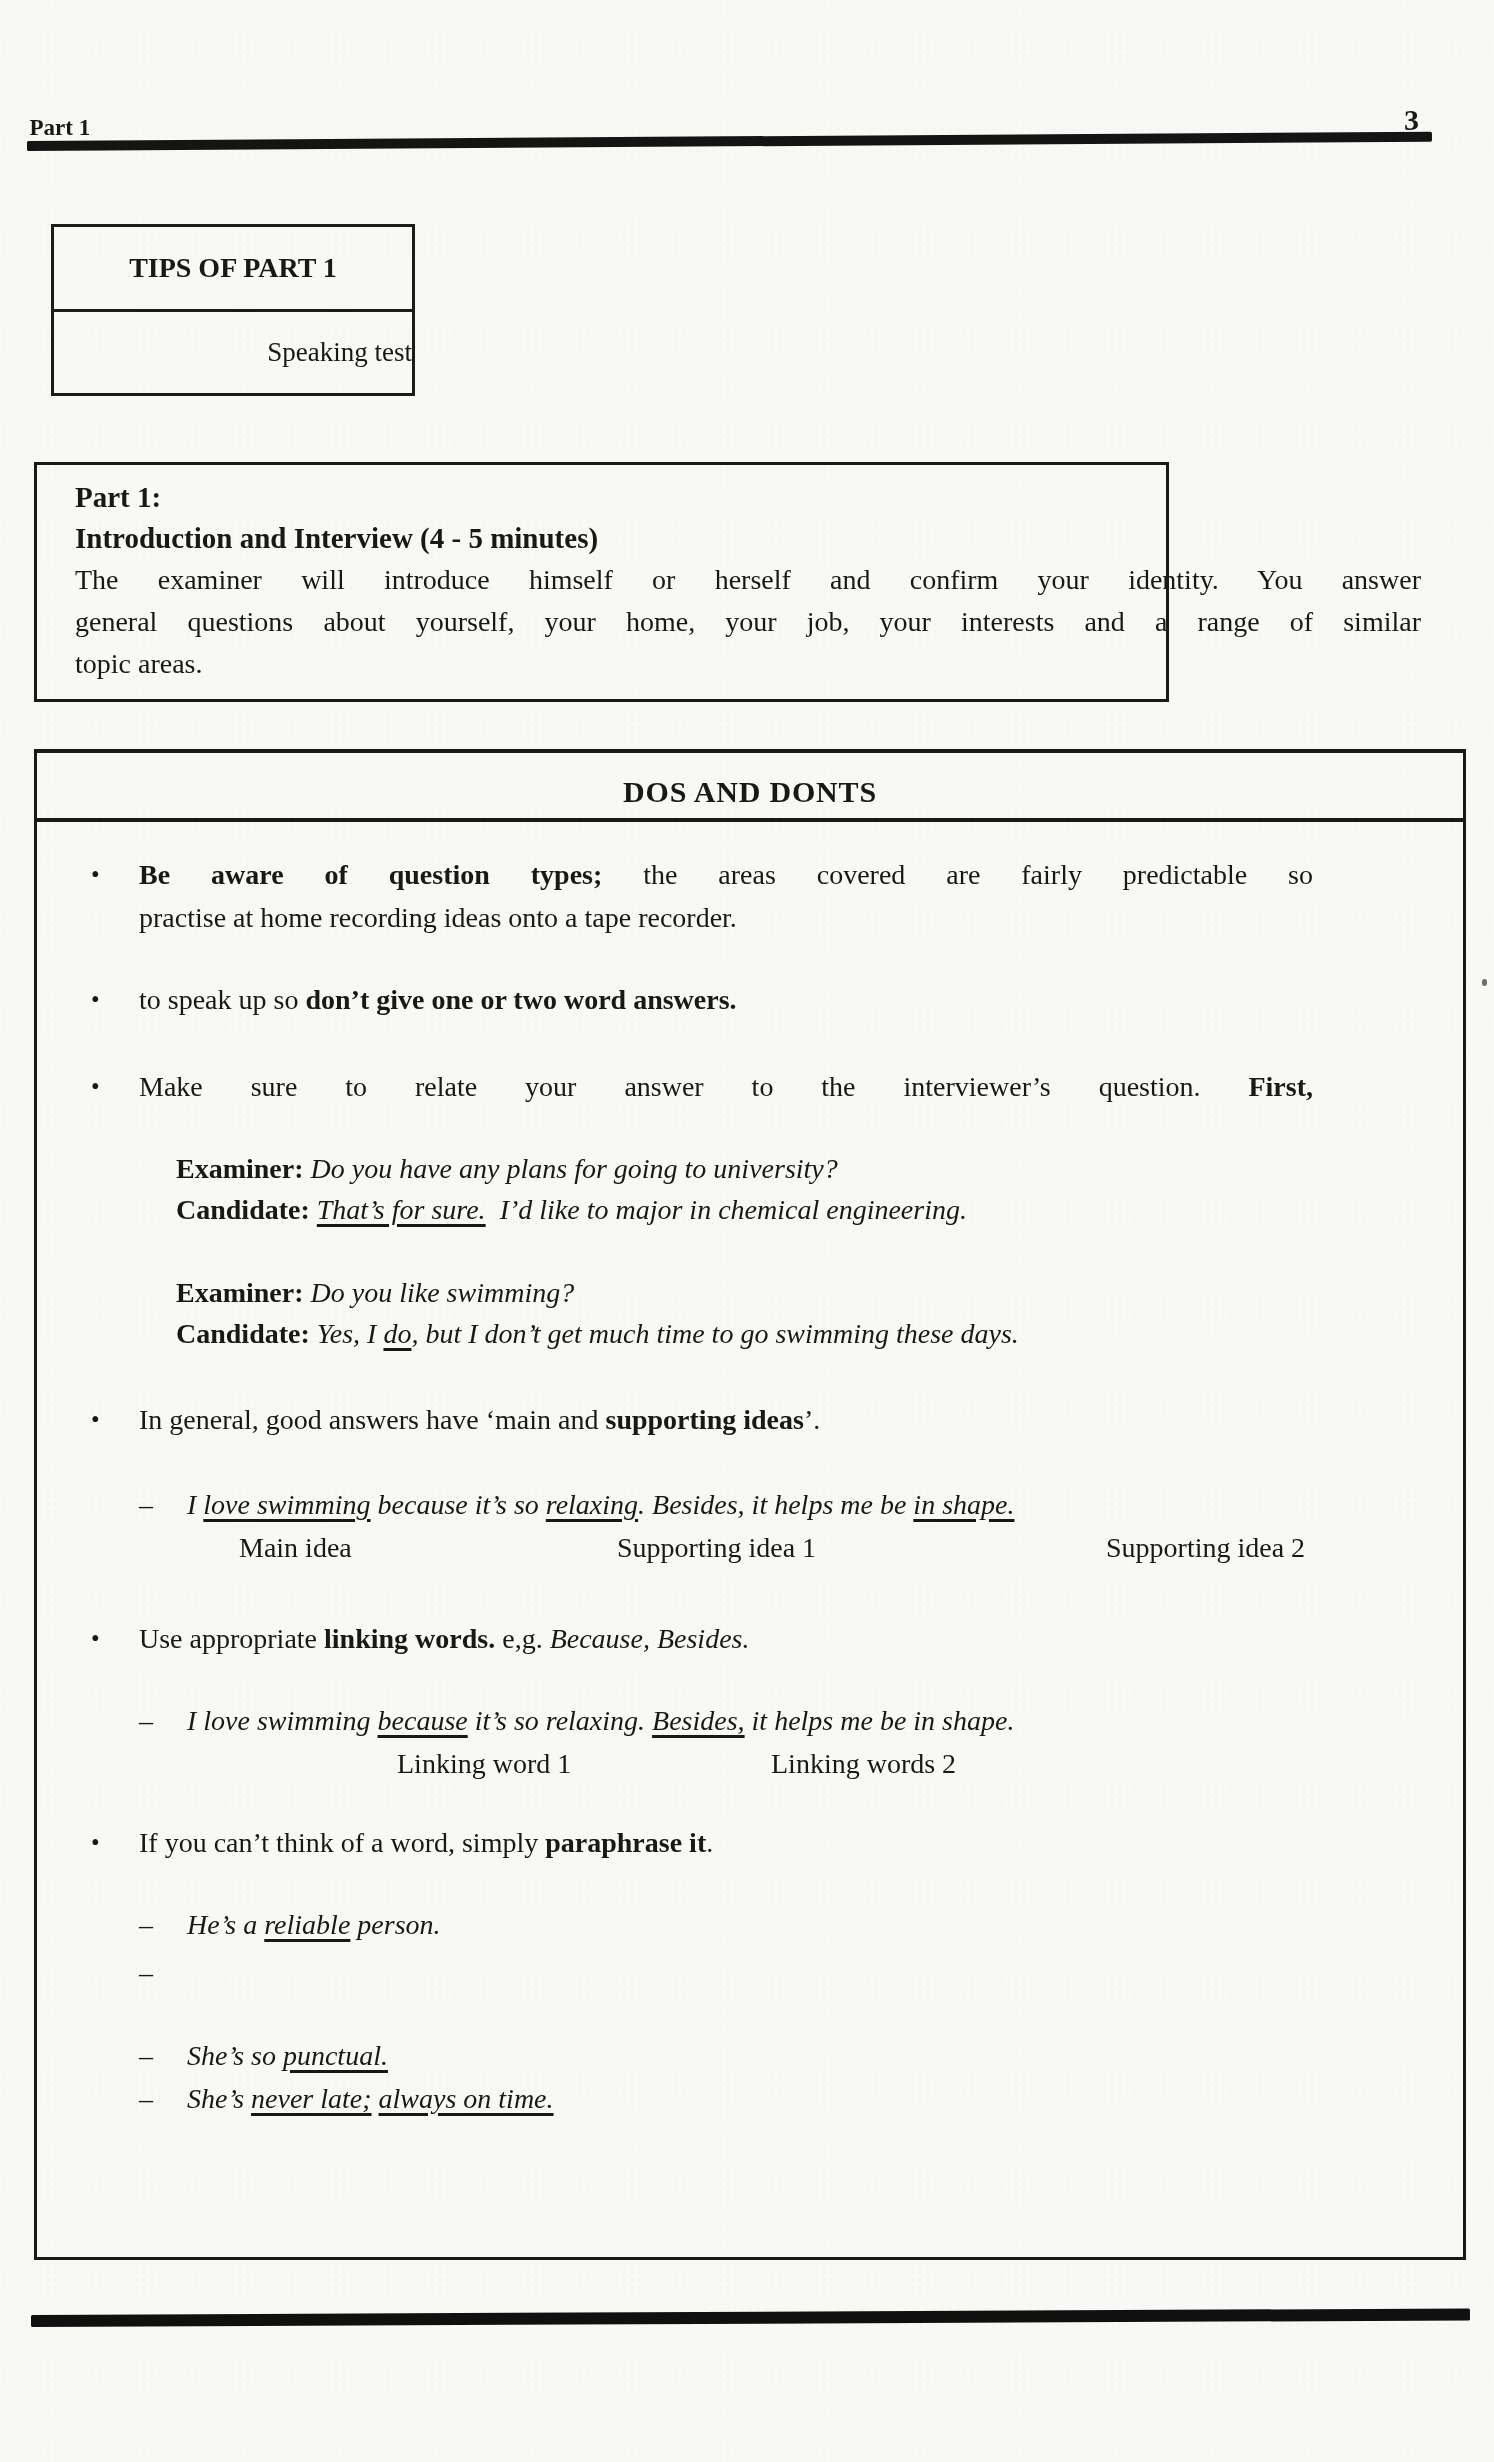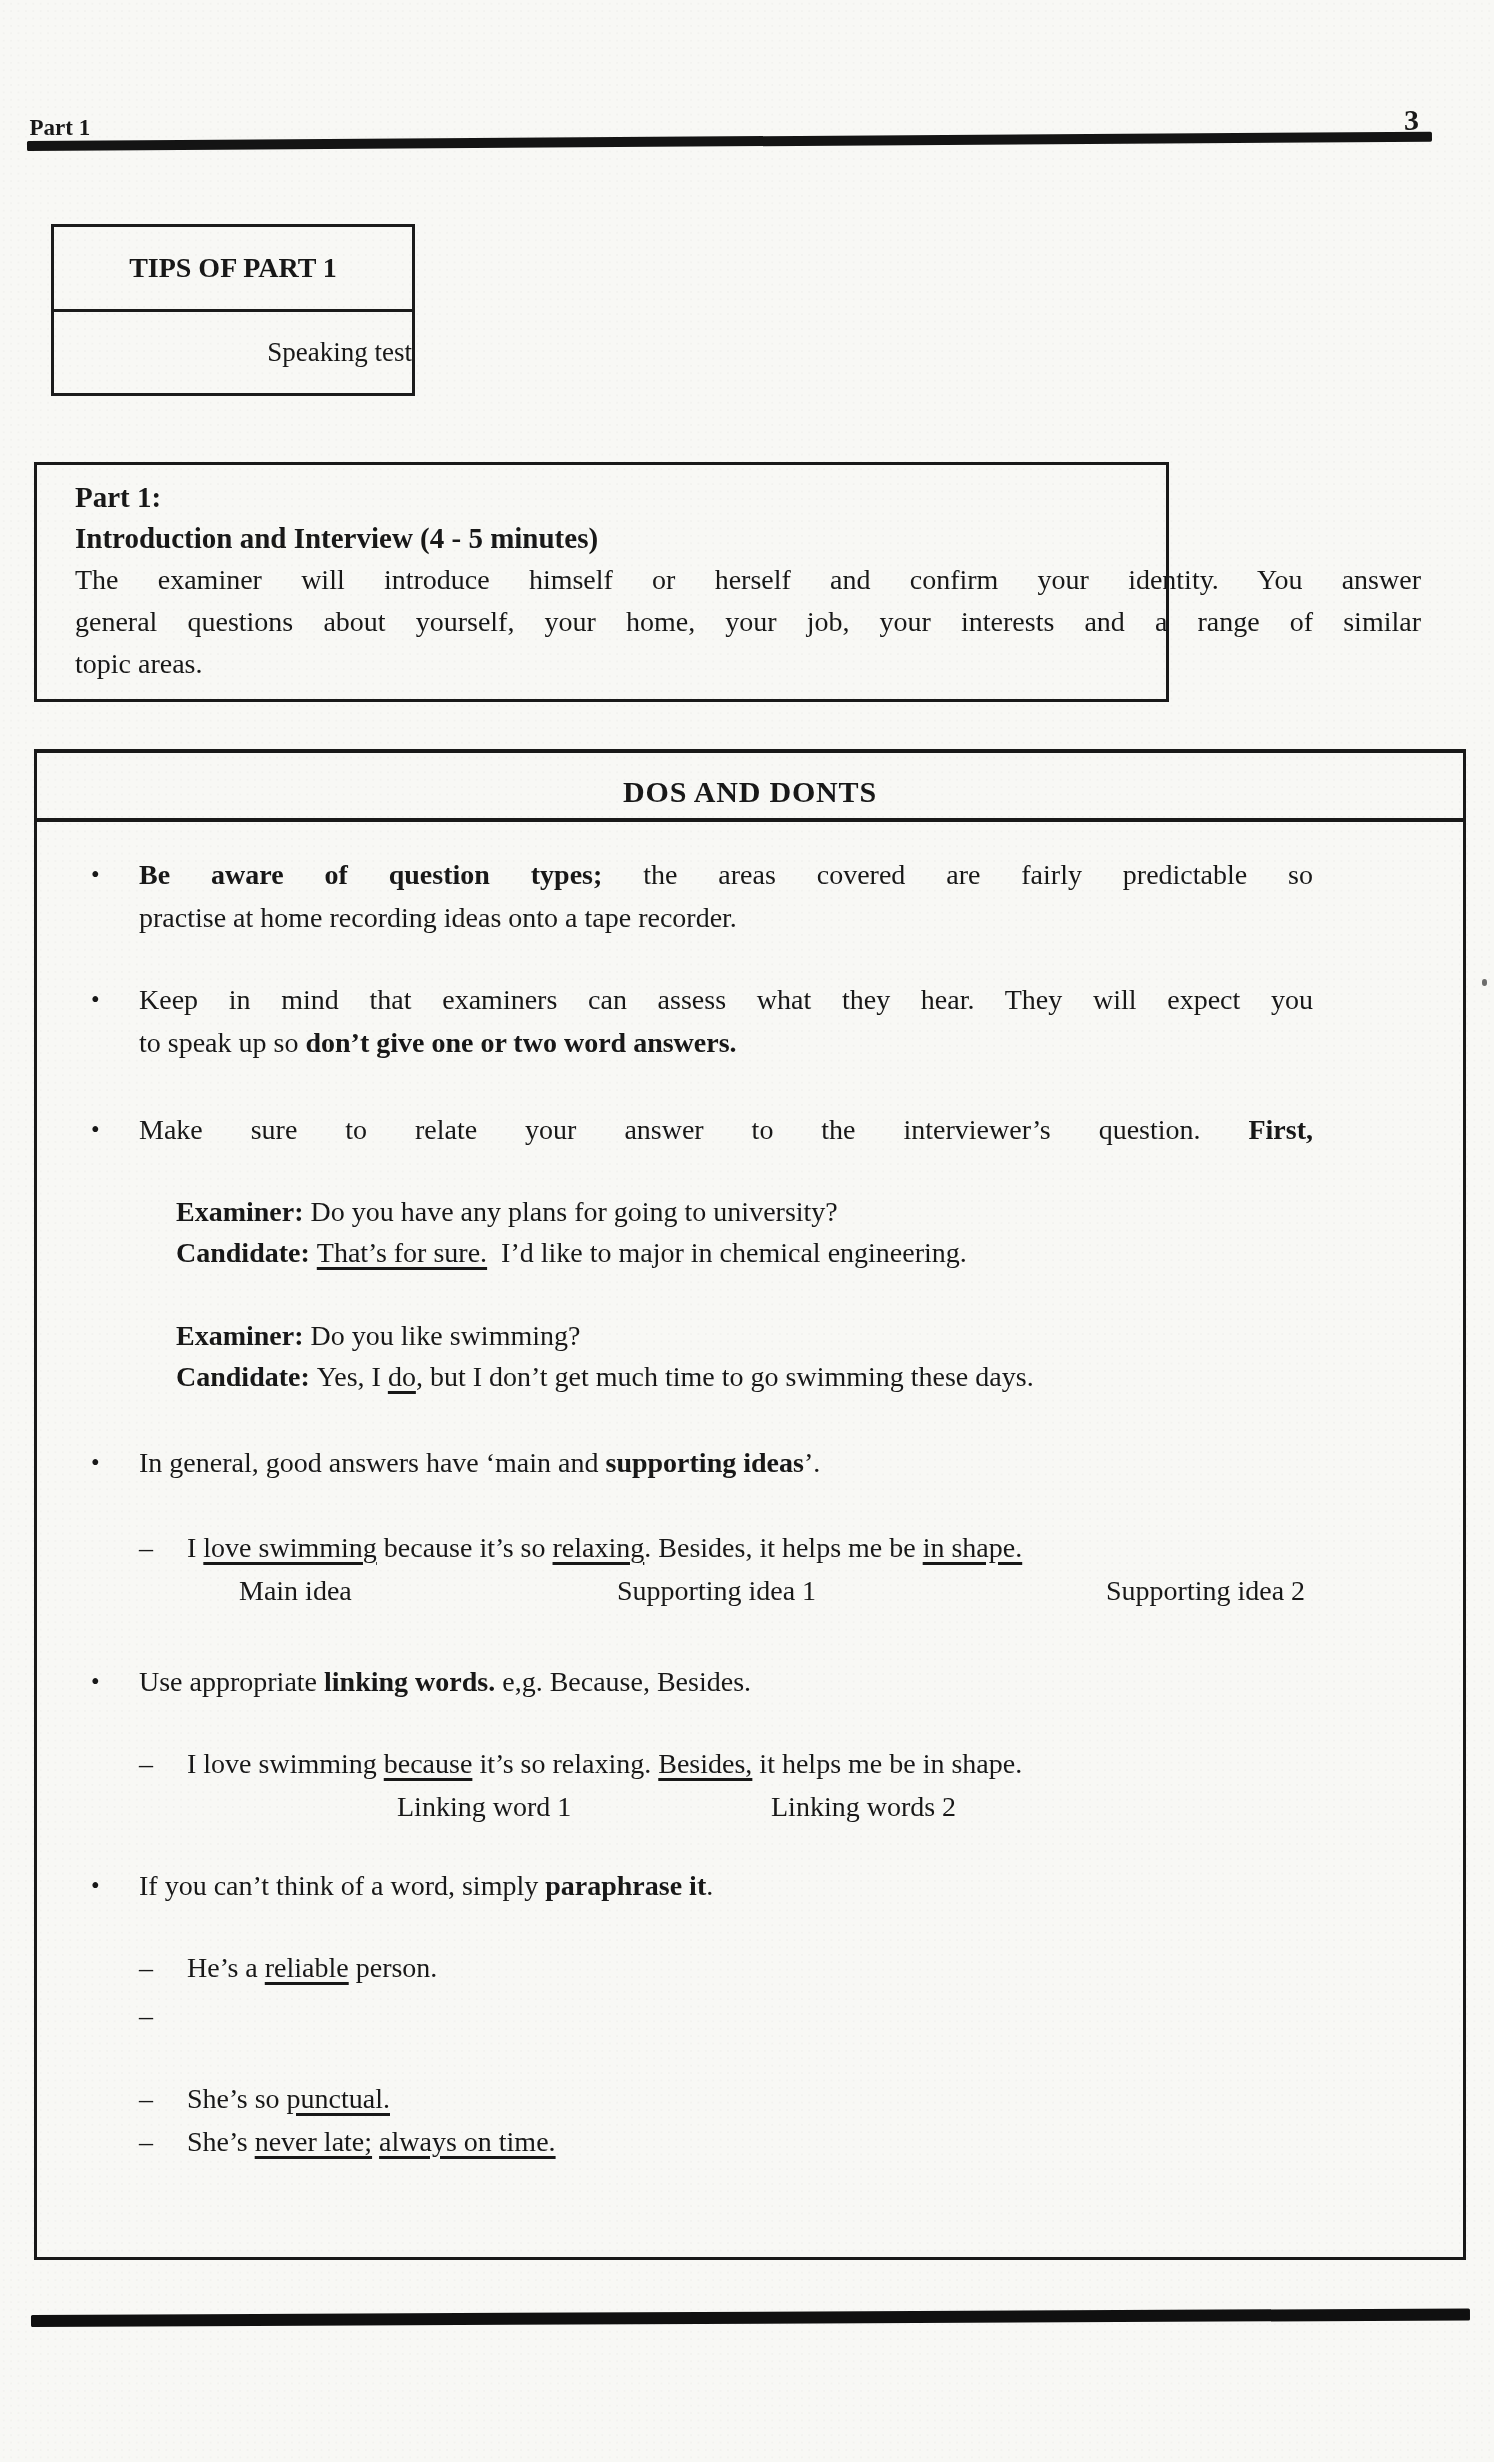--- a/index.html
+++ b/index.html
@@ -6,21 +6,21 @@
   body{width:1495px;height:2462px;background:#f0f0ed;}
   .page{
     position:absolute;inset:0;width:1495px;height:2462px;overflow:hidden;
     background:#f8f8f5;
     background-image:radial-gradient(rgba(0,0,0,0.025) 0.8px, transparent 0.8px);
     background-size:7.4px 7.4px;
     color:#181818;
     font-family:"Liberation Serif","DejaVu Serif",serif;
   }
   .b{font-weight:bold;}
-  .i{}
+  .i{font-style:italic;}
   .u{text-decoration:underline;text-decoration-thickness:2.5px;text-underline-offset:4.9px;}
 
   
   .hdr-left{position:absolute;top:115px;left:29.5px;font-size:23px;font-weight:bold;}
   .hdr-num{position:absolute;top:103px;left:1404px;font-size:30px;font-weight:bold;}
   .hdr-rule{position:absolute;top:141px;left:27px;width:1405px;height:9.8px;background:#141414;
             transform:rotate(-0.38deg);transform-origin:left center;border-radius:1.6px;}
 
   
   .tips{position:absolute;top:224px;left:51px;width:364px;height:172px;
@@ -115,21 +115,20 @@
         <div class="blk b-aware bullet">
           <span class="bullet-marker">•</span>
           <div class="bullet-text">
             <div class="line jline"><span class="b">Be aware of question types;</span><span> the areas covered are fairly predictable so</span></div>
             <div class="line"><span>practise at home recording ideas onto a tape recorder.</span></div>
           </div>
         </div>
         <div class="blk b-keep bullet">
           <span class="bullet-marker">•</span>
           <div class="bullet-text">
-            <div class="line jline"><span>Keep in mind that examiners can assess what they hear. They will expect you</span></div>
             <div class="line"><span>to speak up so </span><span class="b">don’t give one or two word answers.</span></div>
           </div>
         </div>
         <div class="blk b-relate bullet">
           <span class="bullet-marker">•</span>
           <div class="bullet-text">
             <div class="line jline"><span>Make sure to relate your answer to the interviewer’s question. </span><span class="b">First,</span></div>
           </div>
         </div>
         <div class="blk d-univ dialog">

